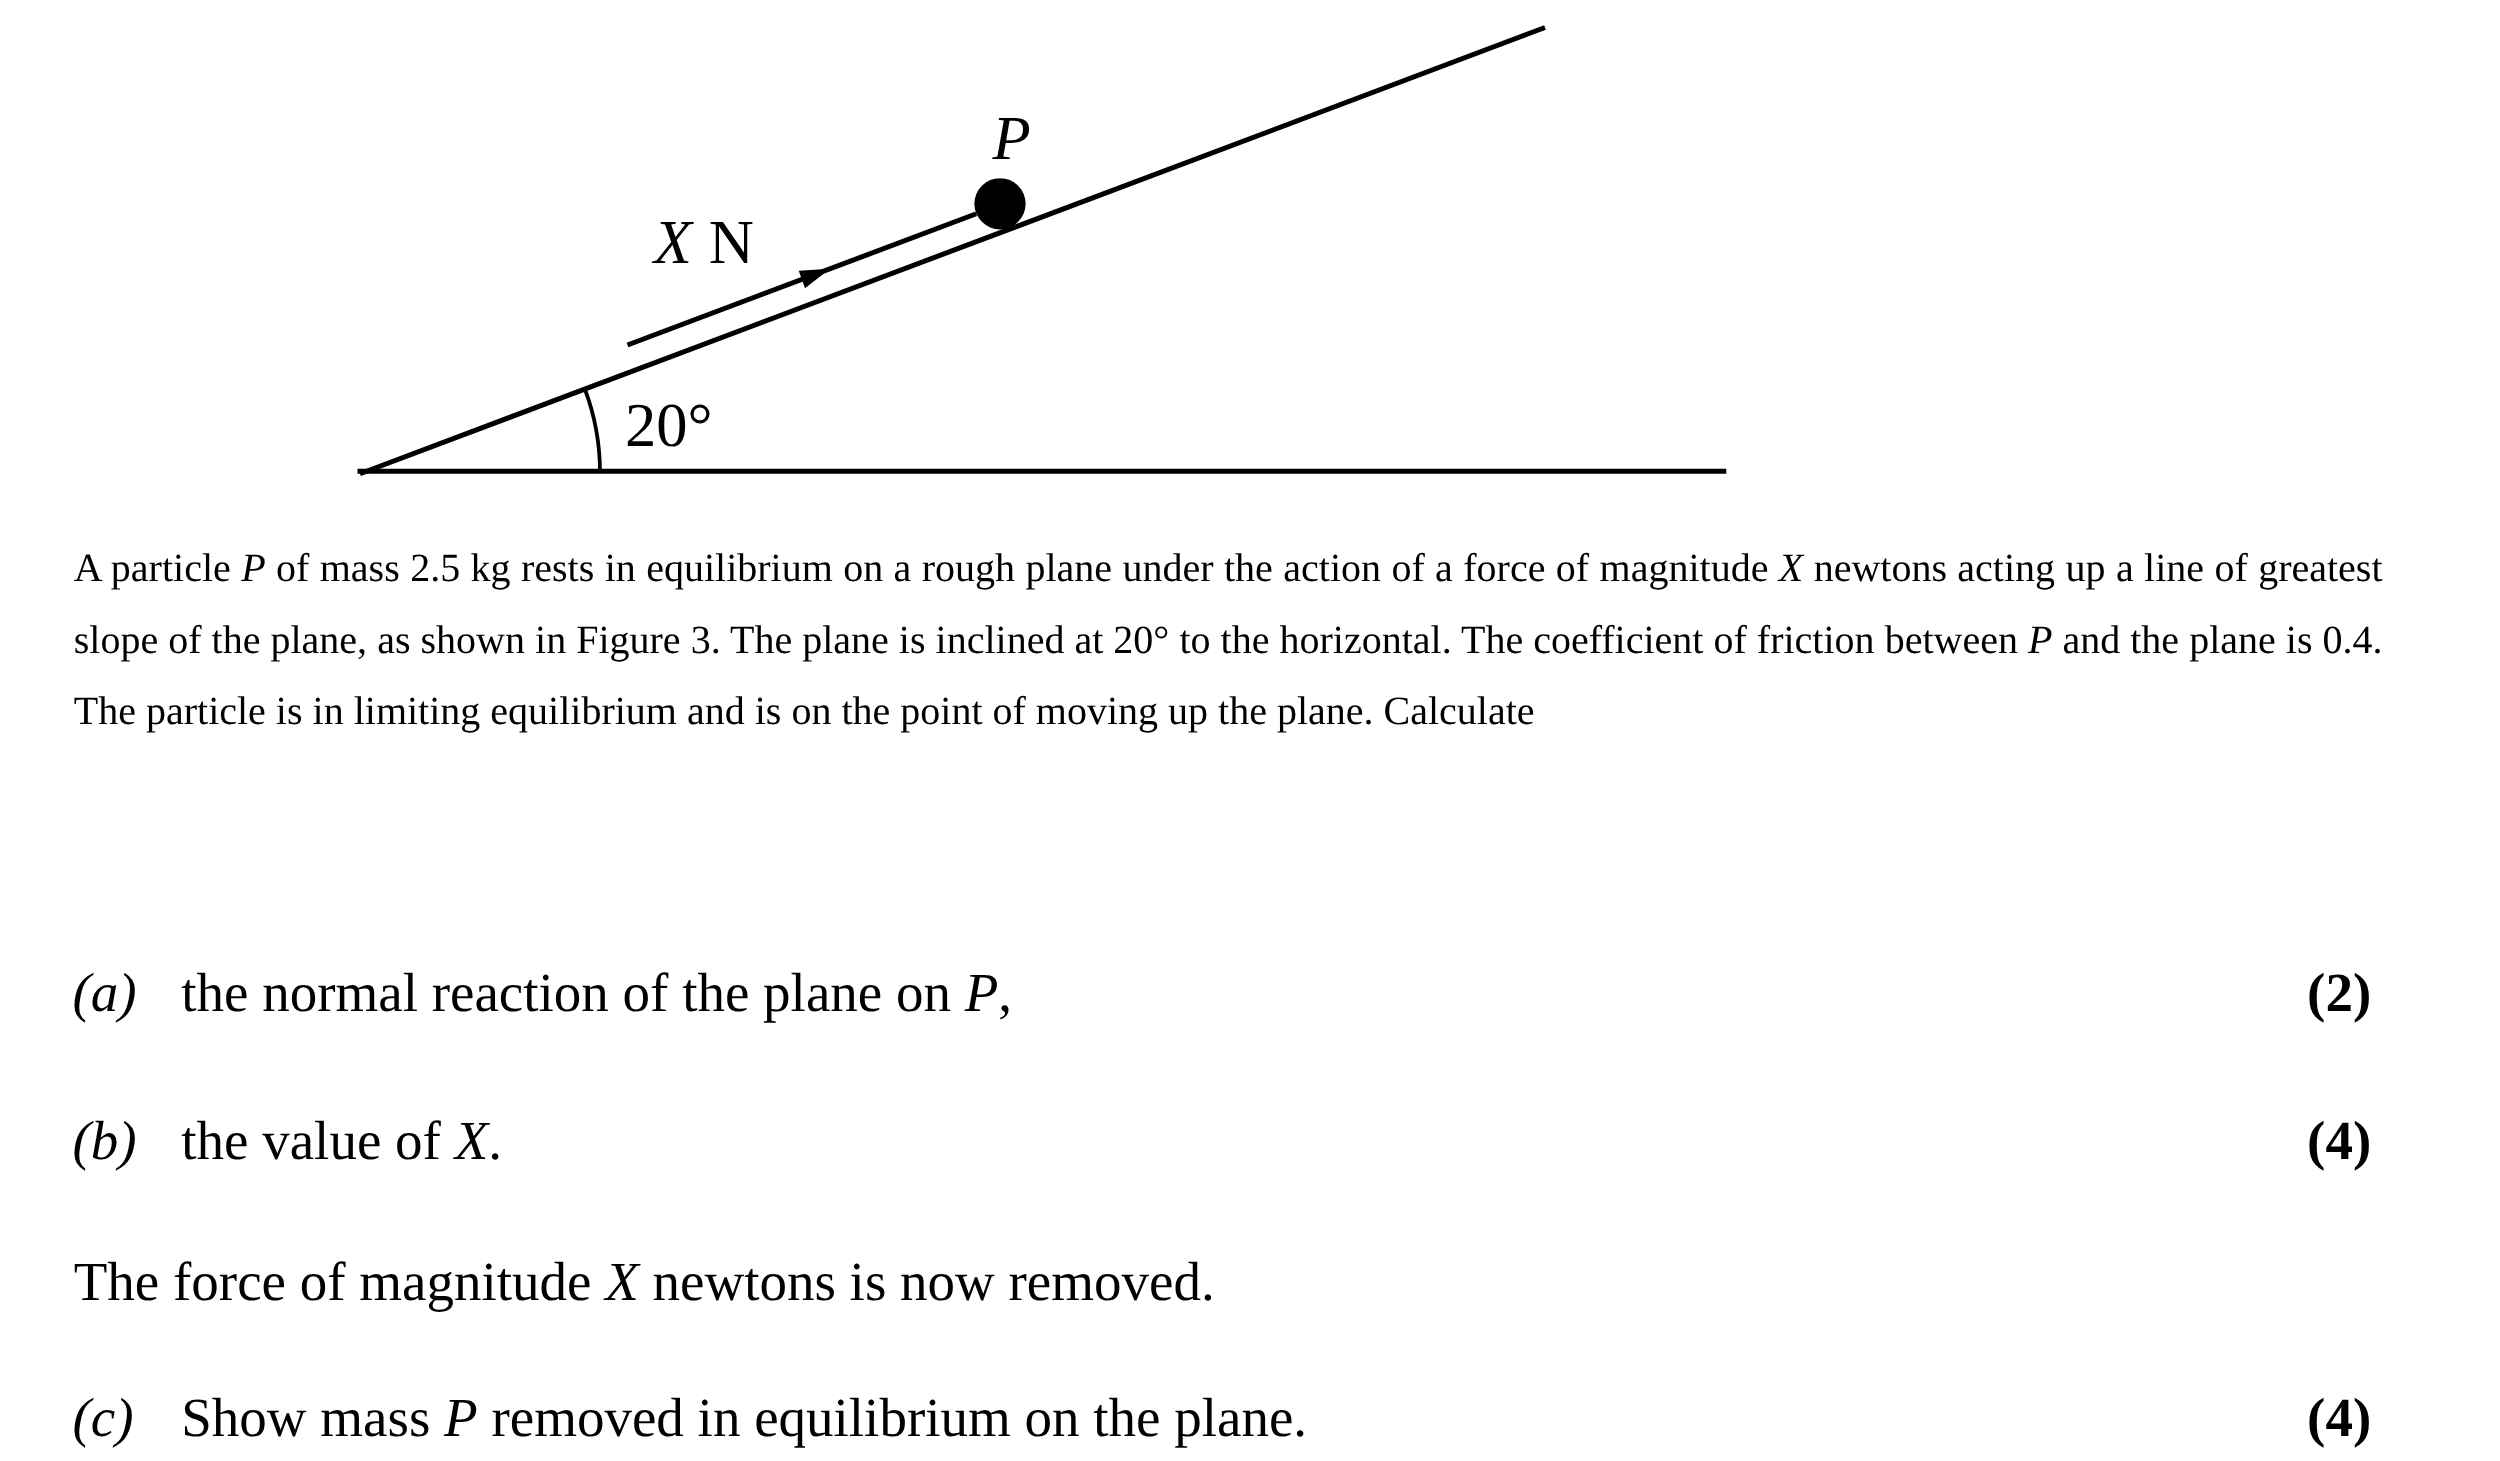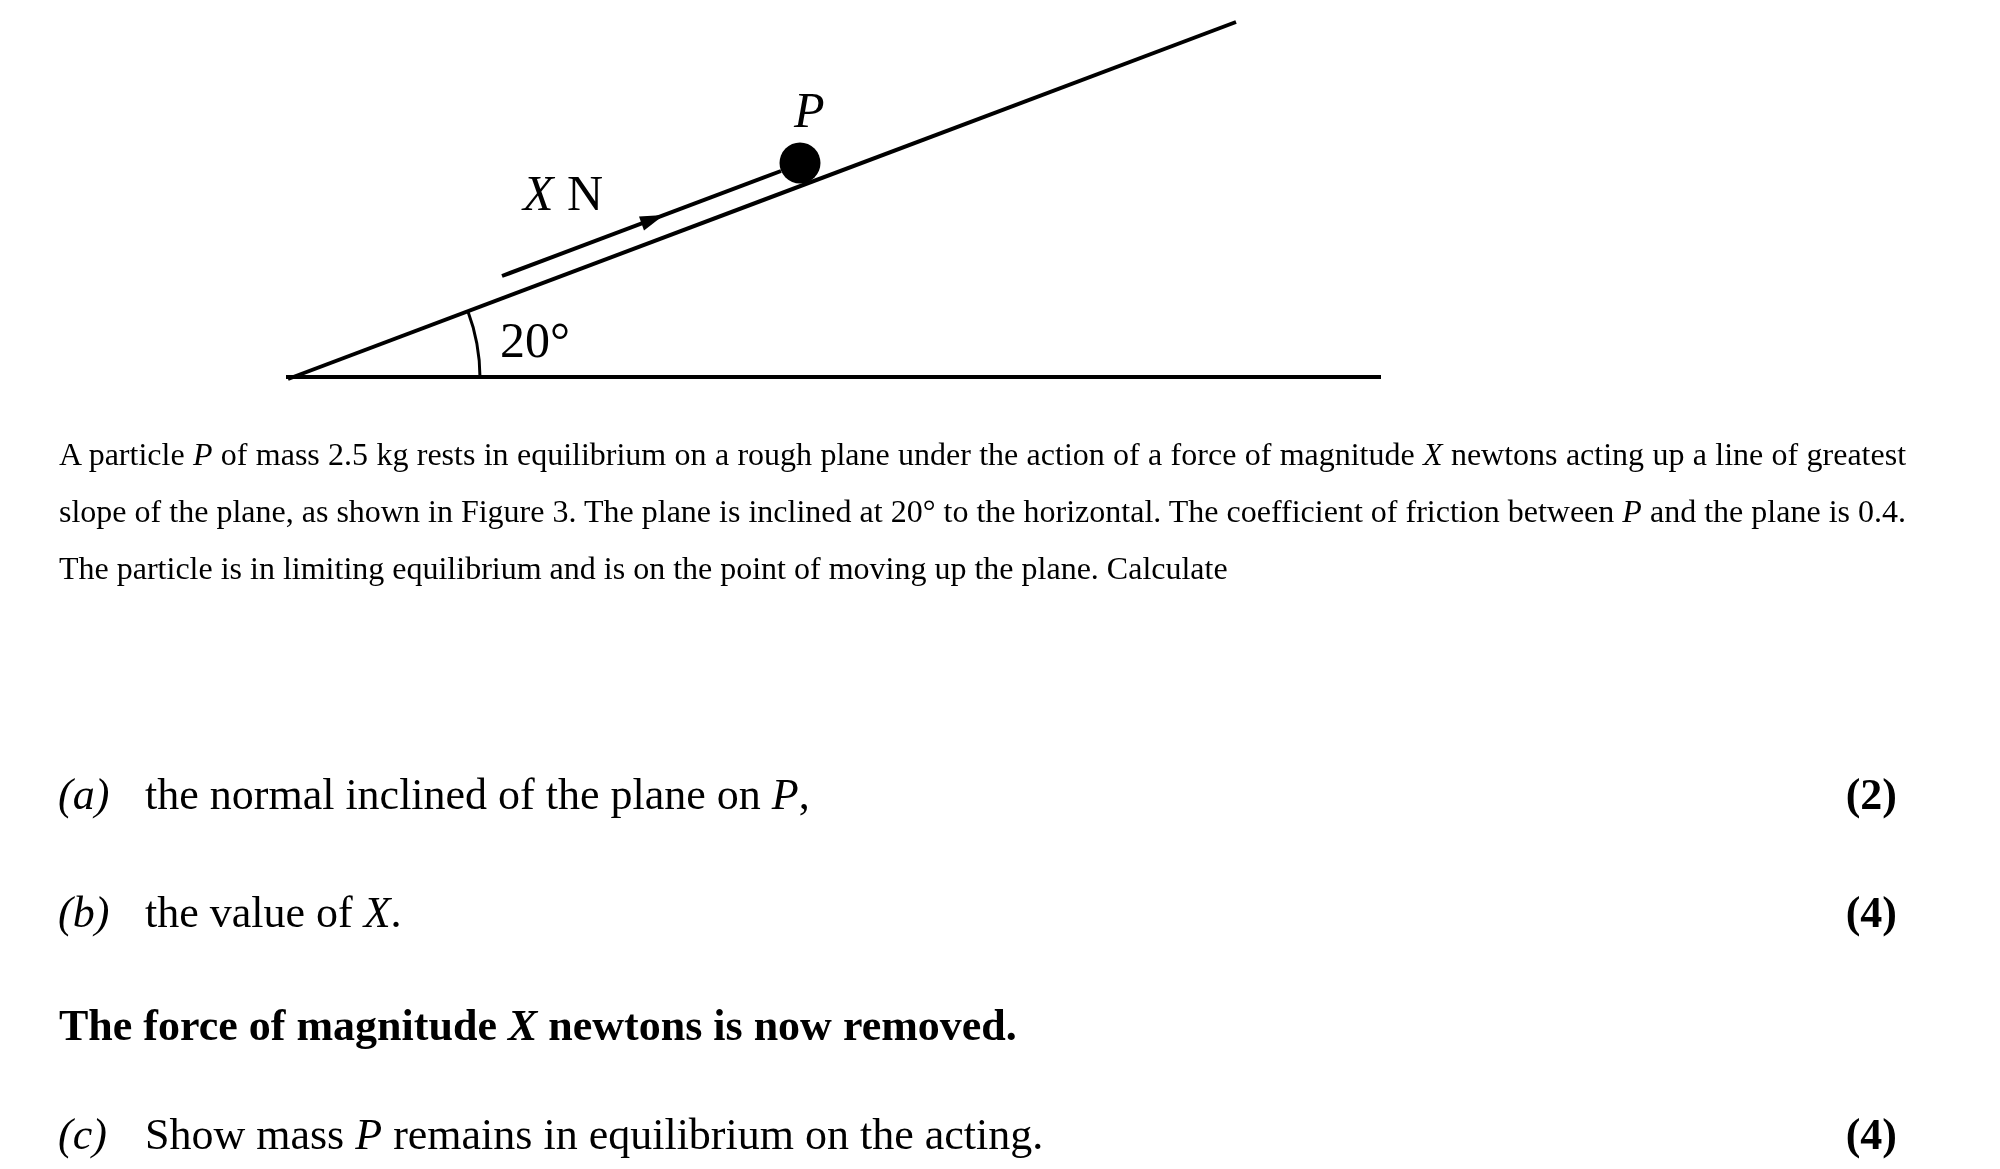--- a/index.html
+++ b/index.html
@@ -21,21 +21,21 @@
     position: absolute; left: 59px; top: 426px; width: 1847px;
     font-size: 32px; line-height: 57px;
     text-align: justify; text-justify: inter-word;
   }
   .row {
     position: absolute; left: 0; width: 2000px;
     font-size: 44px; line-height: 57px; height: 57px;
   }
   .q-label { position: absolute; left: 58px; font-style: italic; }
   .q-text  { position: absolute; left: 145px; white-space: nowrap; }
-  .plain-text { position: absolute; left: 59px; white-space: nowrap; font-weight: bold; }
+  .plain-text { position: absolute; left: 59px; white-space: nowrap; }
   .q-marks { position: absolute; right: 103px; font-weight: bold; }
   .it { font-style: italic; }
 </style>
 </head>
 <body>
 
 <div class="page">
 
   <svg class="figure-svg" width="2000" height="430" viewBox="0 0 2000 430">
 
@@ -54,33 +54,33 @@
     <text x="794" y="127" class="svg-label svg-italic">P</text>
     <text x="523" y="210" class="svg-label svg-italic">X</text>
     <text x="567" y="210" class="svg-label">N</text>
     <text x="500" y="357" class="svg-label">20°</text>
   </svg>
 
   <div class="par"><span>A particle </span><span class="it">P</span><span> of mass 2.5 kg rests in equilibrium on a rough plane under the action of a force of magnitude </span><span class="it">X</span><span> newtons acting up a line of greatest slope of the plane, as shown in Figure 3. The plane is inclined at 20° to the horizontal. The coefficient of friction between </span><span class="it">P</span><span> and the plane is 0.4. The particle is in limiting equilibrium and is on the point of moving up the plane. Calculate</span></div>
 
   <div class="row" style="top:766px;">
     <span class="q-label">(a)</span>
-    <span class="q-text"><span>the normal inclined of the plane on </span><span class="it">P</span><span>,</span></span>
+    <span class="q-text"><span>the normal reaction of the plane on </span><span class="it">P</span><span>,</span></span>
     <span class="q-marks">(2)</span>
   </div>
 
   <div class="row" style="top:884px;">
     <span class="q-label">(b)</span>
     <span class="q-text"><span>the value of </span><span class="it">X</span><span>.</span></span>
     <span class="q-marks">(4)</span>
   </div>
 
   <div class="row" style="top:997px;">
     <span class="plain-text"><span>The force of magnitude </span><span class="it">X</span><span> newtons is now removed.</span></span>
   </div>
 
   <div class="row" style="top:1106px;">
     <span class="q-label">(c)</span>
-    <span class="q-text"><span>Show mass </span><span class="it">P</span><span> remains in equilibrium on the acting.</span></span>
+    <span class="q-text"><span>Show mass </span><span class="it">P</span><span> removed in equilibrium on the plane.</span></span>
     <span class="q-marks">(4)</span>
   </div>
 
 </div>
 
 </body></html>

